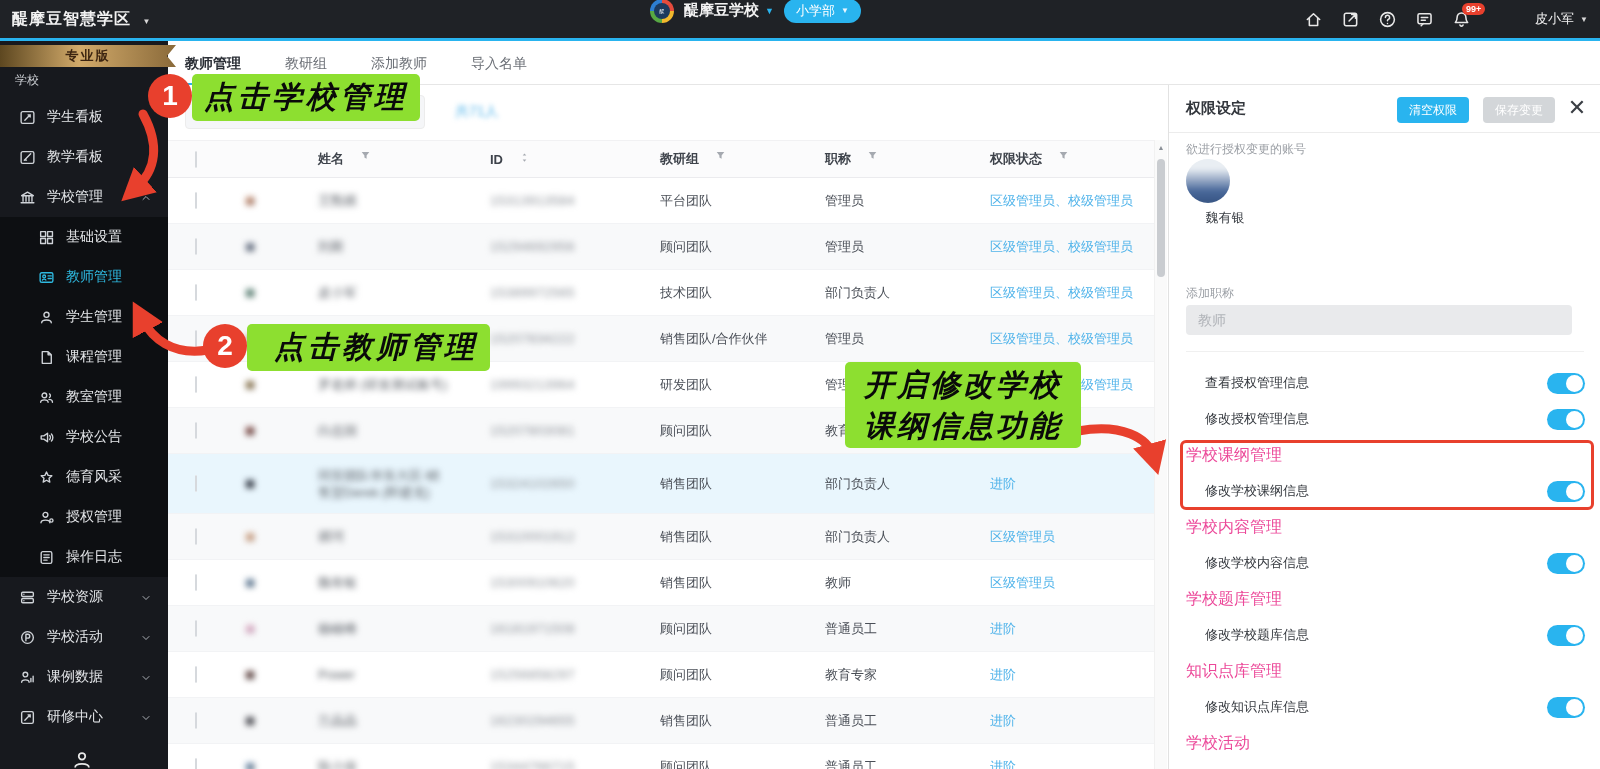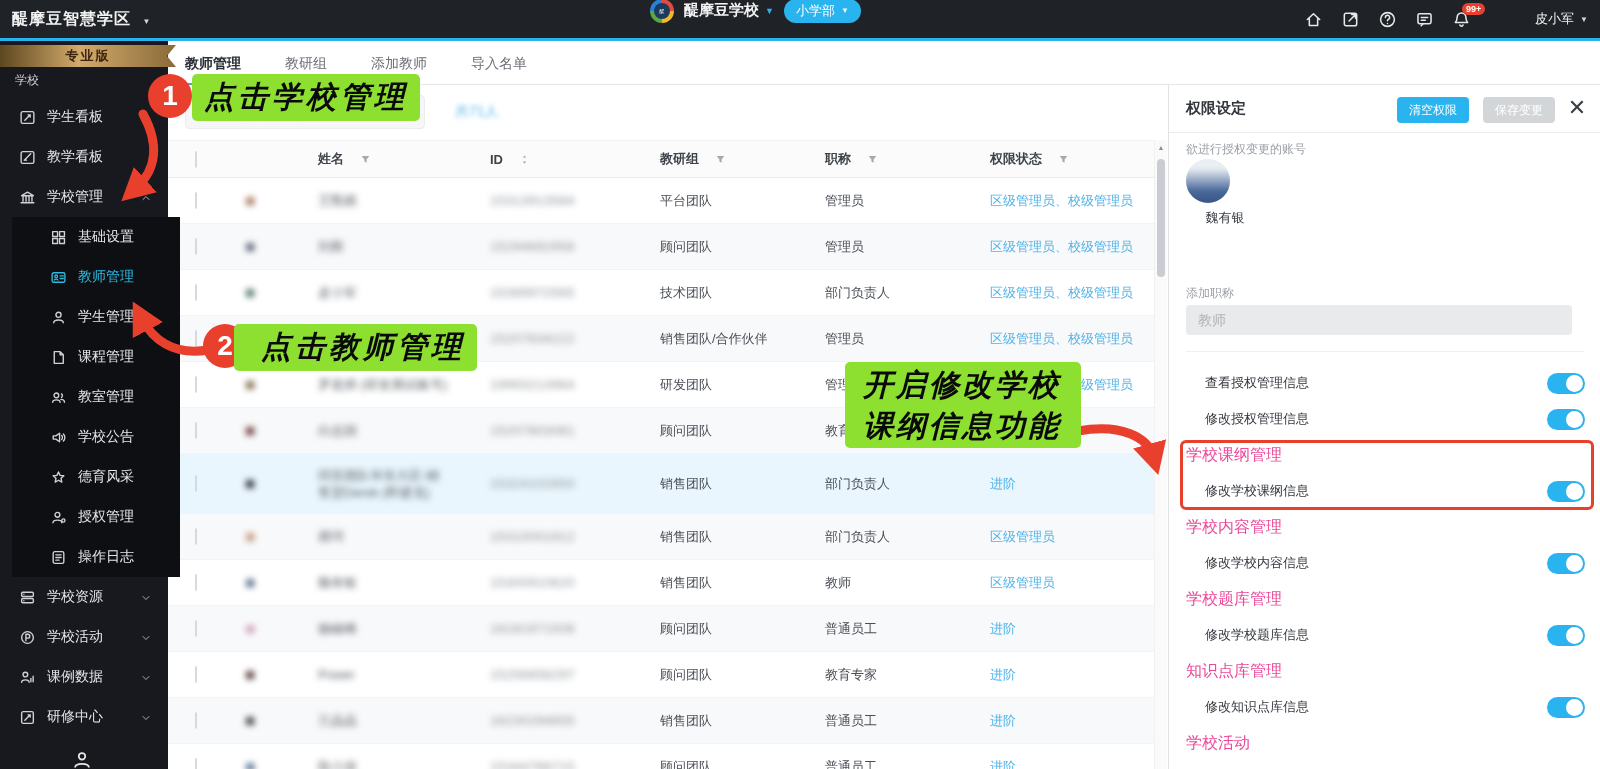--- a/index.html
+++ b/index.html
@@ -33,21 +33,21 @@
 
   
   .sidebar { position:absolute; left:0; top:41px; width:168px; height:728px; background:#17191e; z-index:20; }
   .ribbon { position:absolute; left:0; top:4px; width:176px; height:22px;
     background:linear-gradient(90deg,#5d4720,#d2aa6a 45%,#8a6a3a);
     clip-path:polygon(0 0,100% 0,calc(100% - 9px) 50%,100% 100%,0 100%);
     color:#3c2410; font-size:13px; font-weight:bold; text-align:center; line-height:22px; letter-spacing:2px; }
   .sb-group { position:absolute; left:15px; top:31px; color:#c9ccd1; font-size:12px; }
   .sb-list { position:absolute; left:0; width:168px; }
   .sb-top { top:56px; }
-  .sb-sub { top:176px; background:#0d0f12;margin-left:12px; }
+  .sb-sub { top:176px; background:#0d0f12; }
   .sb-bottom { top:536px; }
   .side-item { height:40px; display:flex; align-items:center; padding-left:19px; color:#e4e6e9; font-size:14px; cursor:pointer; }
   .sb-sub .side-item { padding-left:38px; }
   .si-icon { width:17px; height:17px; margin-right:11px; color:#cfd3d8; flex:none; }
   .si-icon svg { width:17px; height:17px; }
   .side-item.active, .side-item.active .si-icon { color:#2fb9e0; }
   .si-chevron { margin-left:auto; margin-right:16px; width:12px; height:12px; color:#aeb2b8; }
   .si-chevron svg { width:12px; height:12px; }
   .sb-user { position:absolute; left:72px; top:709px; width:20px; height:24px; color:#e8e8e8; }
 
@@ -64,21 +64,21 @@
   .search-ph { color:#b4b7bc; font-size:13px; flex:1; }
   .search-ic { width:15px; height:15px; color:#9aa0a6; }
   .search-ic svg { width:15px; height:15px; }
   .count-link { position:absolute; left:287px; top:62px; color:#4fb3ea; font-size:14px; }
   .blur { filter:blur(3px); }
   .blur2 { filter:blur(2.5px); }
 
   .thead { position:absolute; left:0; top:99px; width:986px; height:38px; background:#fbfbfc;
     border-top:1px solid #f1f1f3; border-bottom:1px solid #ebebee; display:flex; align-items:center; padding-left:27px;
     font-size:13px; color:#3e434b; font-weight:bold; }
-  .hcell { display:flex; align-items:center; gap:16px; }
+  .hcell { display:flex; align-items:flex-start; gap:16px; }
   .hicon { width:11px; height:11px; color:#a5a9b0; }
   .hicon svg { width:11px; height:11px; display:block; }
   .c-check { width:55px; flex:none; }
   .c-avatar { width:68px; flex:none; }
   .c-name { width:172px; flex:none; }
   .c-id { width:170px; flex:none; }
   .c-team { width:165px; flex:none; }
   .c-title { width:165px; flex:none; }
   .c-status { flex:1; }
   .cbx { width:16px; height:16px; border:1px solid #d6d9dd; border-radius:3px; background:#fff; }
@@ -122,21 +122,21 @@
   .perm-item.sec .perm-label { font-size:16px; color:#ec4899; margin-left:1px; }
   .toggle { margin-left:auto; width:38px; height:21px; border-radius:11px; background:#29b4ef; position:relative; cursor:pointer; }
   .toggle .knob { position:absolute; right:2px; top:2px; width:17px; height:17px; border-radius:50%; background:#fff; }
 
   
   .anno { z-index:100; }
   .num-circle { position:absolute; width:44px; height:44px; border-radius:50%; background:#e8402d; color:#fff;
     font-size:28px; font-weight:bold; text-align:center; line-height:44px; z-index:101; }
   .g-label { position:absolute; background:#8ddf30; color:#0a0a0a; font-weight:bold; font-size:30px;
     letter-spacing:4px; padding:3px 12px; border-radius:5px; z-index:101; white-space:nowrap;font-style:italic; }
-  .g-label.two-line { line-height:41px; white-space:normal; width:236px; letter-spacing:3px; padding:2px 18px; }
+  .g-label.two-line { line-height:41px; white-space:normal; width:236px; letter-spacing:3px; padding:2px 10px;text-align:center; }
   #arrows { position:absolute; left:0; top:0; width:1600px; height:769px; z-index:100; pointer-events:none; }
   .red-box { position:absolute; left:1180px; top:440px; width:414px; height:70px; border:3px solid #e8402d;
     border-radius:6px; z-index:99; pointer-events:none; }
 </style>
 </head>
 <body>
 
 <div id="screen">
 
   <div class="topbar">
@@ -691,21 +691,21 @@
         </div>
       </div>
   </div>
 
   <div class="red-box anno"></div>
 
   <div class="num-circle" style="left:148px; top:74px;">1</div>
   <div class="g-label" style="left:192px; top:74px;">点击学校管理</div>
 
   <div class="num-circle" style="left:203px; top:324px;">2</div>
-  <div class="g-label" style="left:234px; top:324px;padding-left:27px;">点击教师管理</div>
+  <div class="g-label" style="left:247px; top:324px;padding-left:27px;">点击教师管理</div>
 
   <div class="g-label two-line" style="left:845px; top:362px;">
     <span>开启修改学校</span><br>
     <span>课纲信息功能</span>
   </div>
 
   <svg id="arrows">
     <defs>
       <marker id="ah" markerWidth="3.8" markerHeight="3.8" refX="1.4" refY="1.9" orient="auto" markerUnits="strokeWidth">
         <path d="M0,0 L3.6,1.9 L0,3.8 Z" fill="#e8402d"></path>

